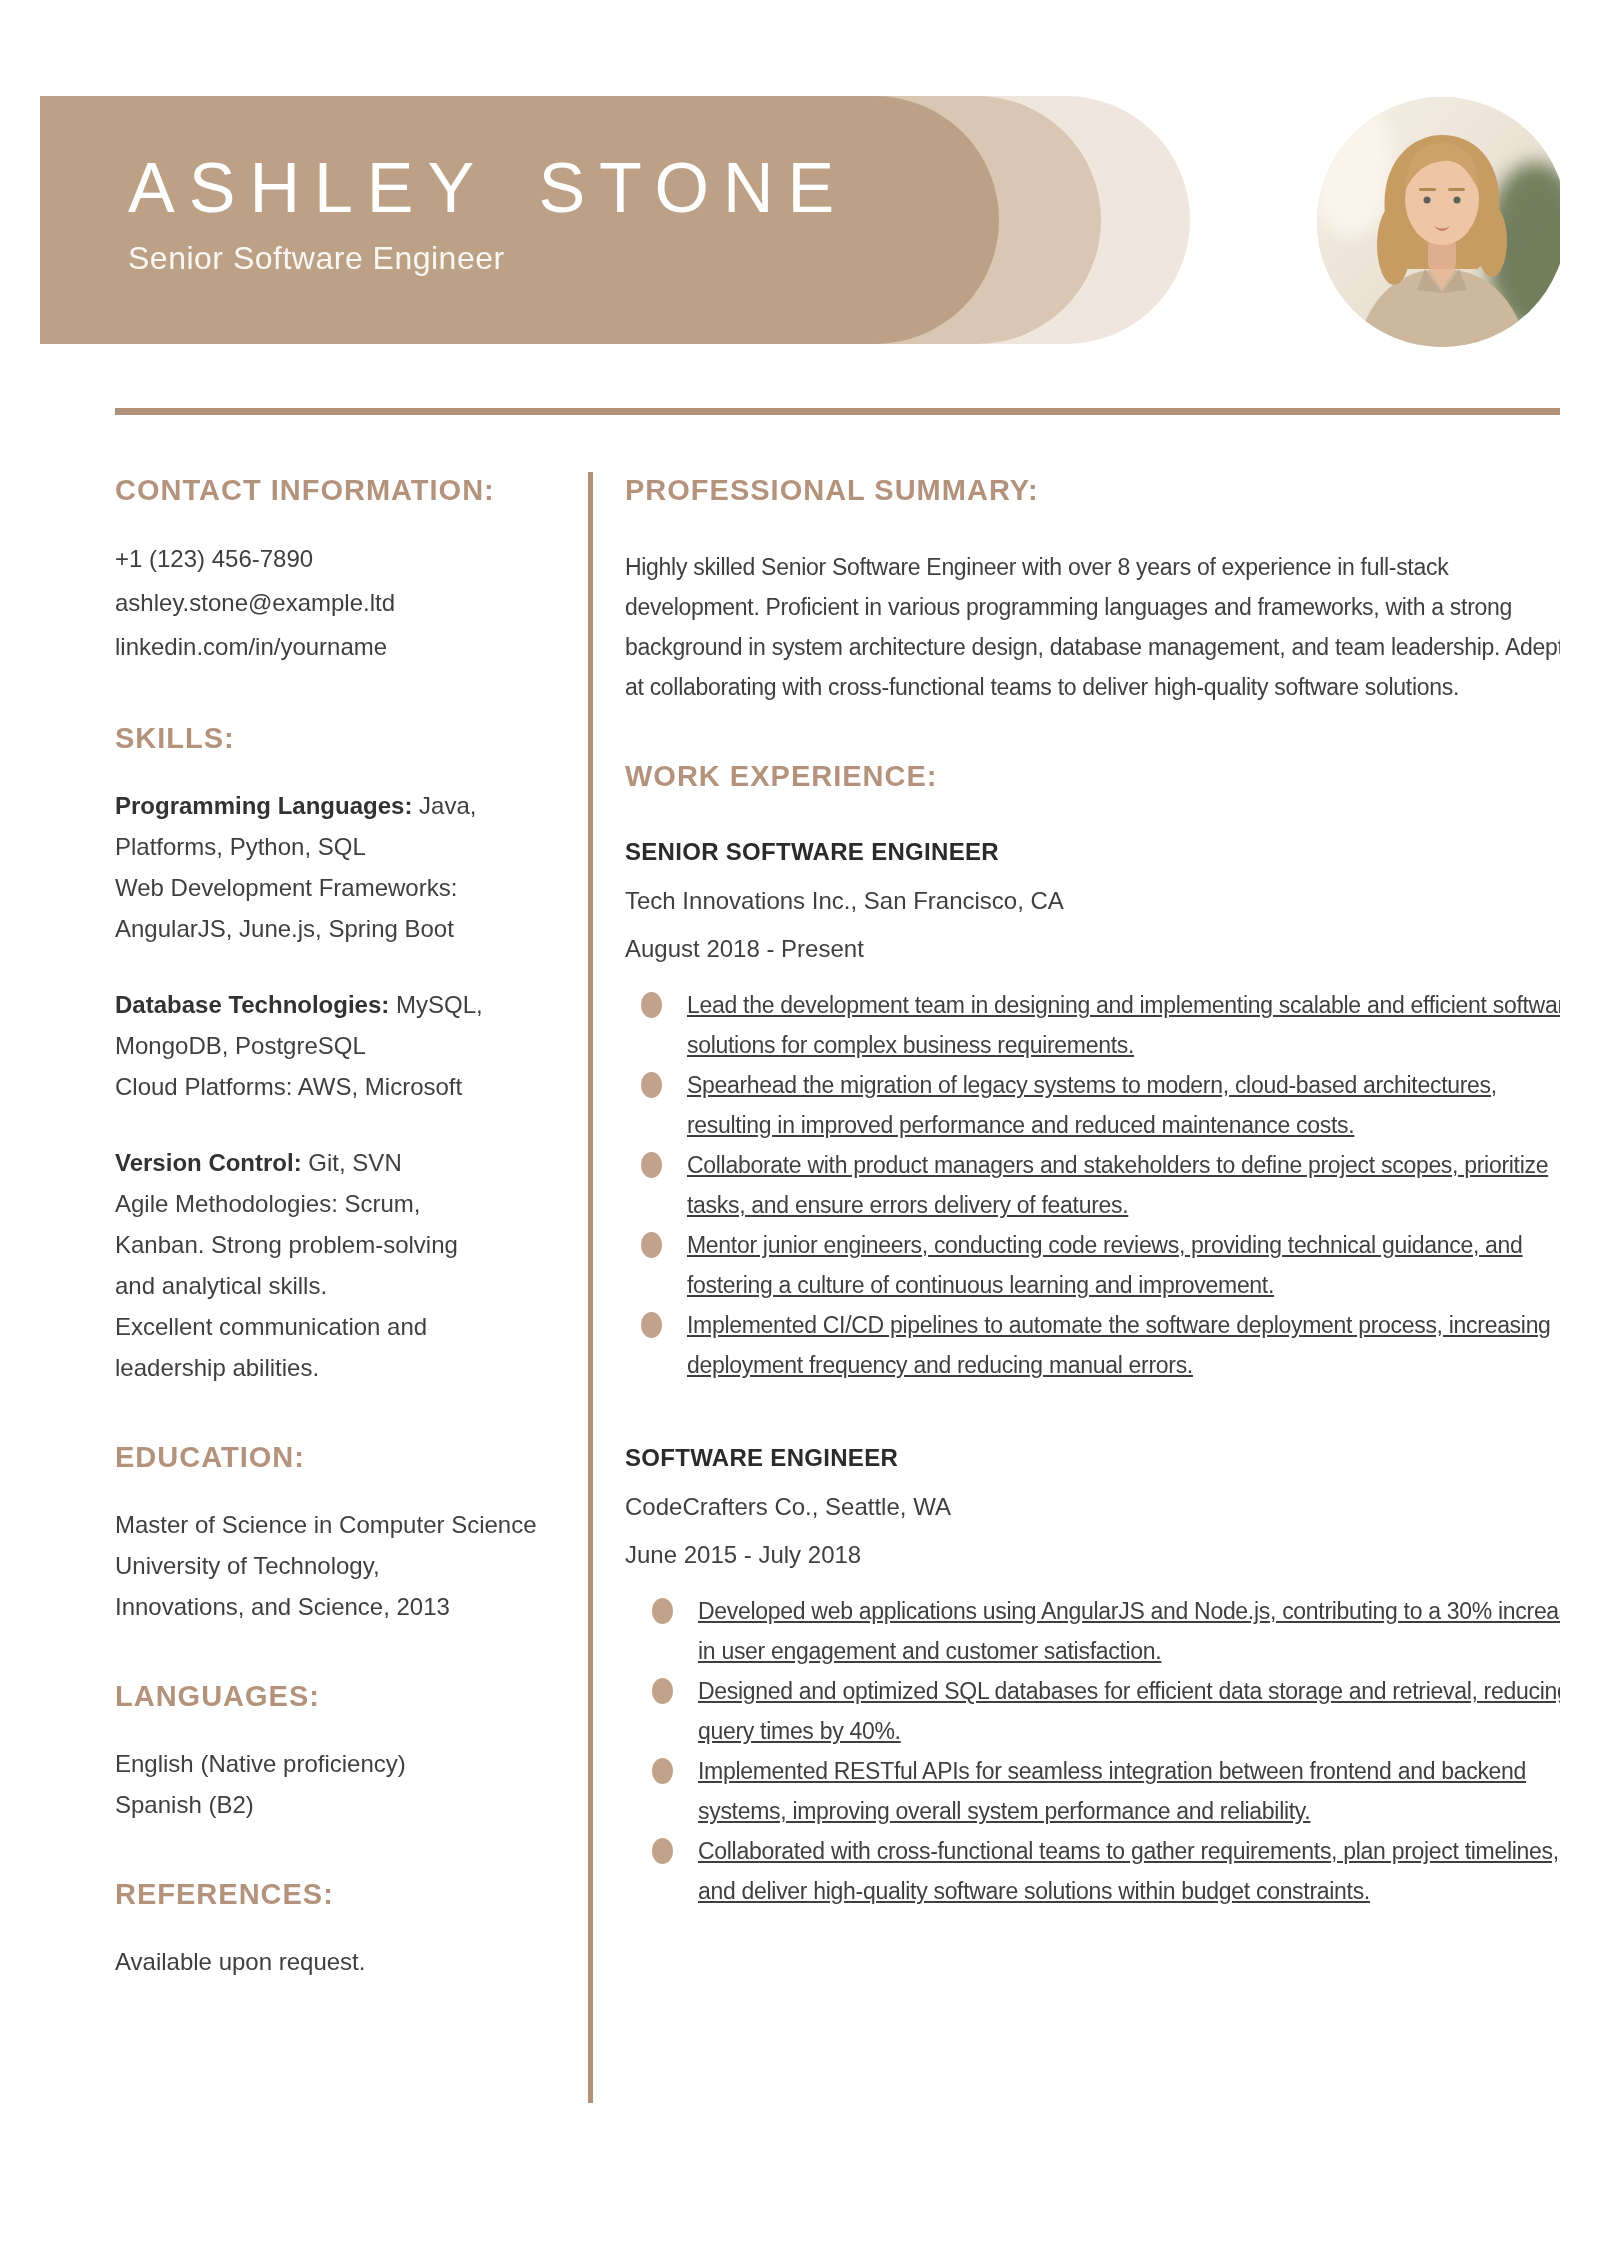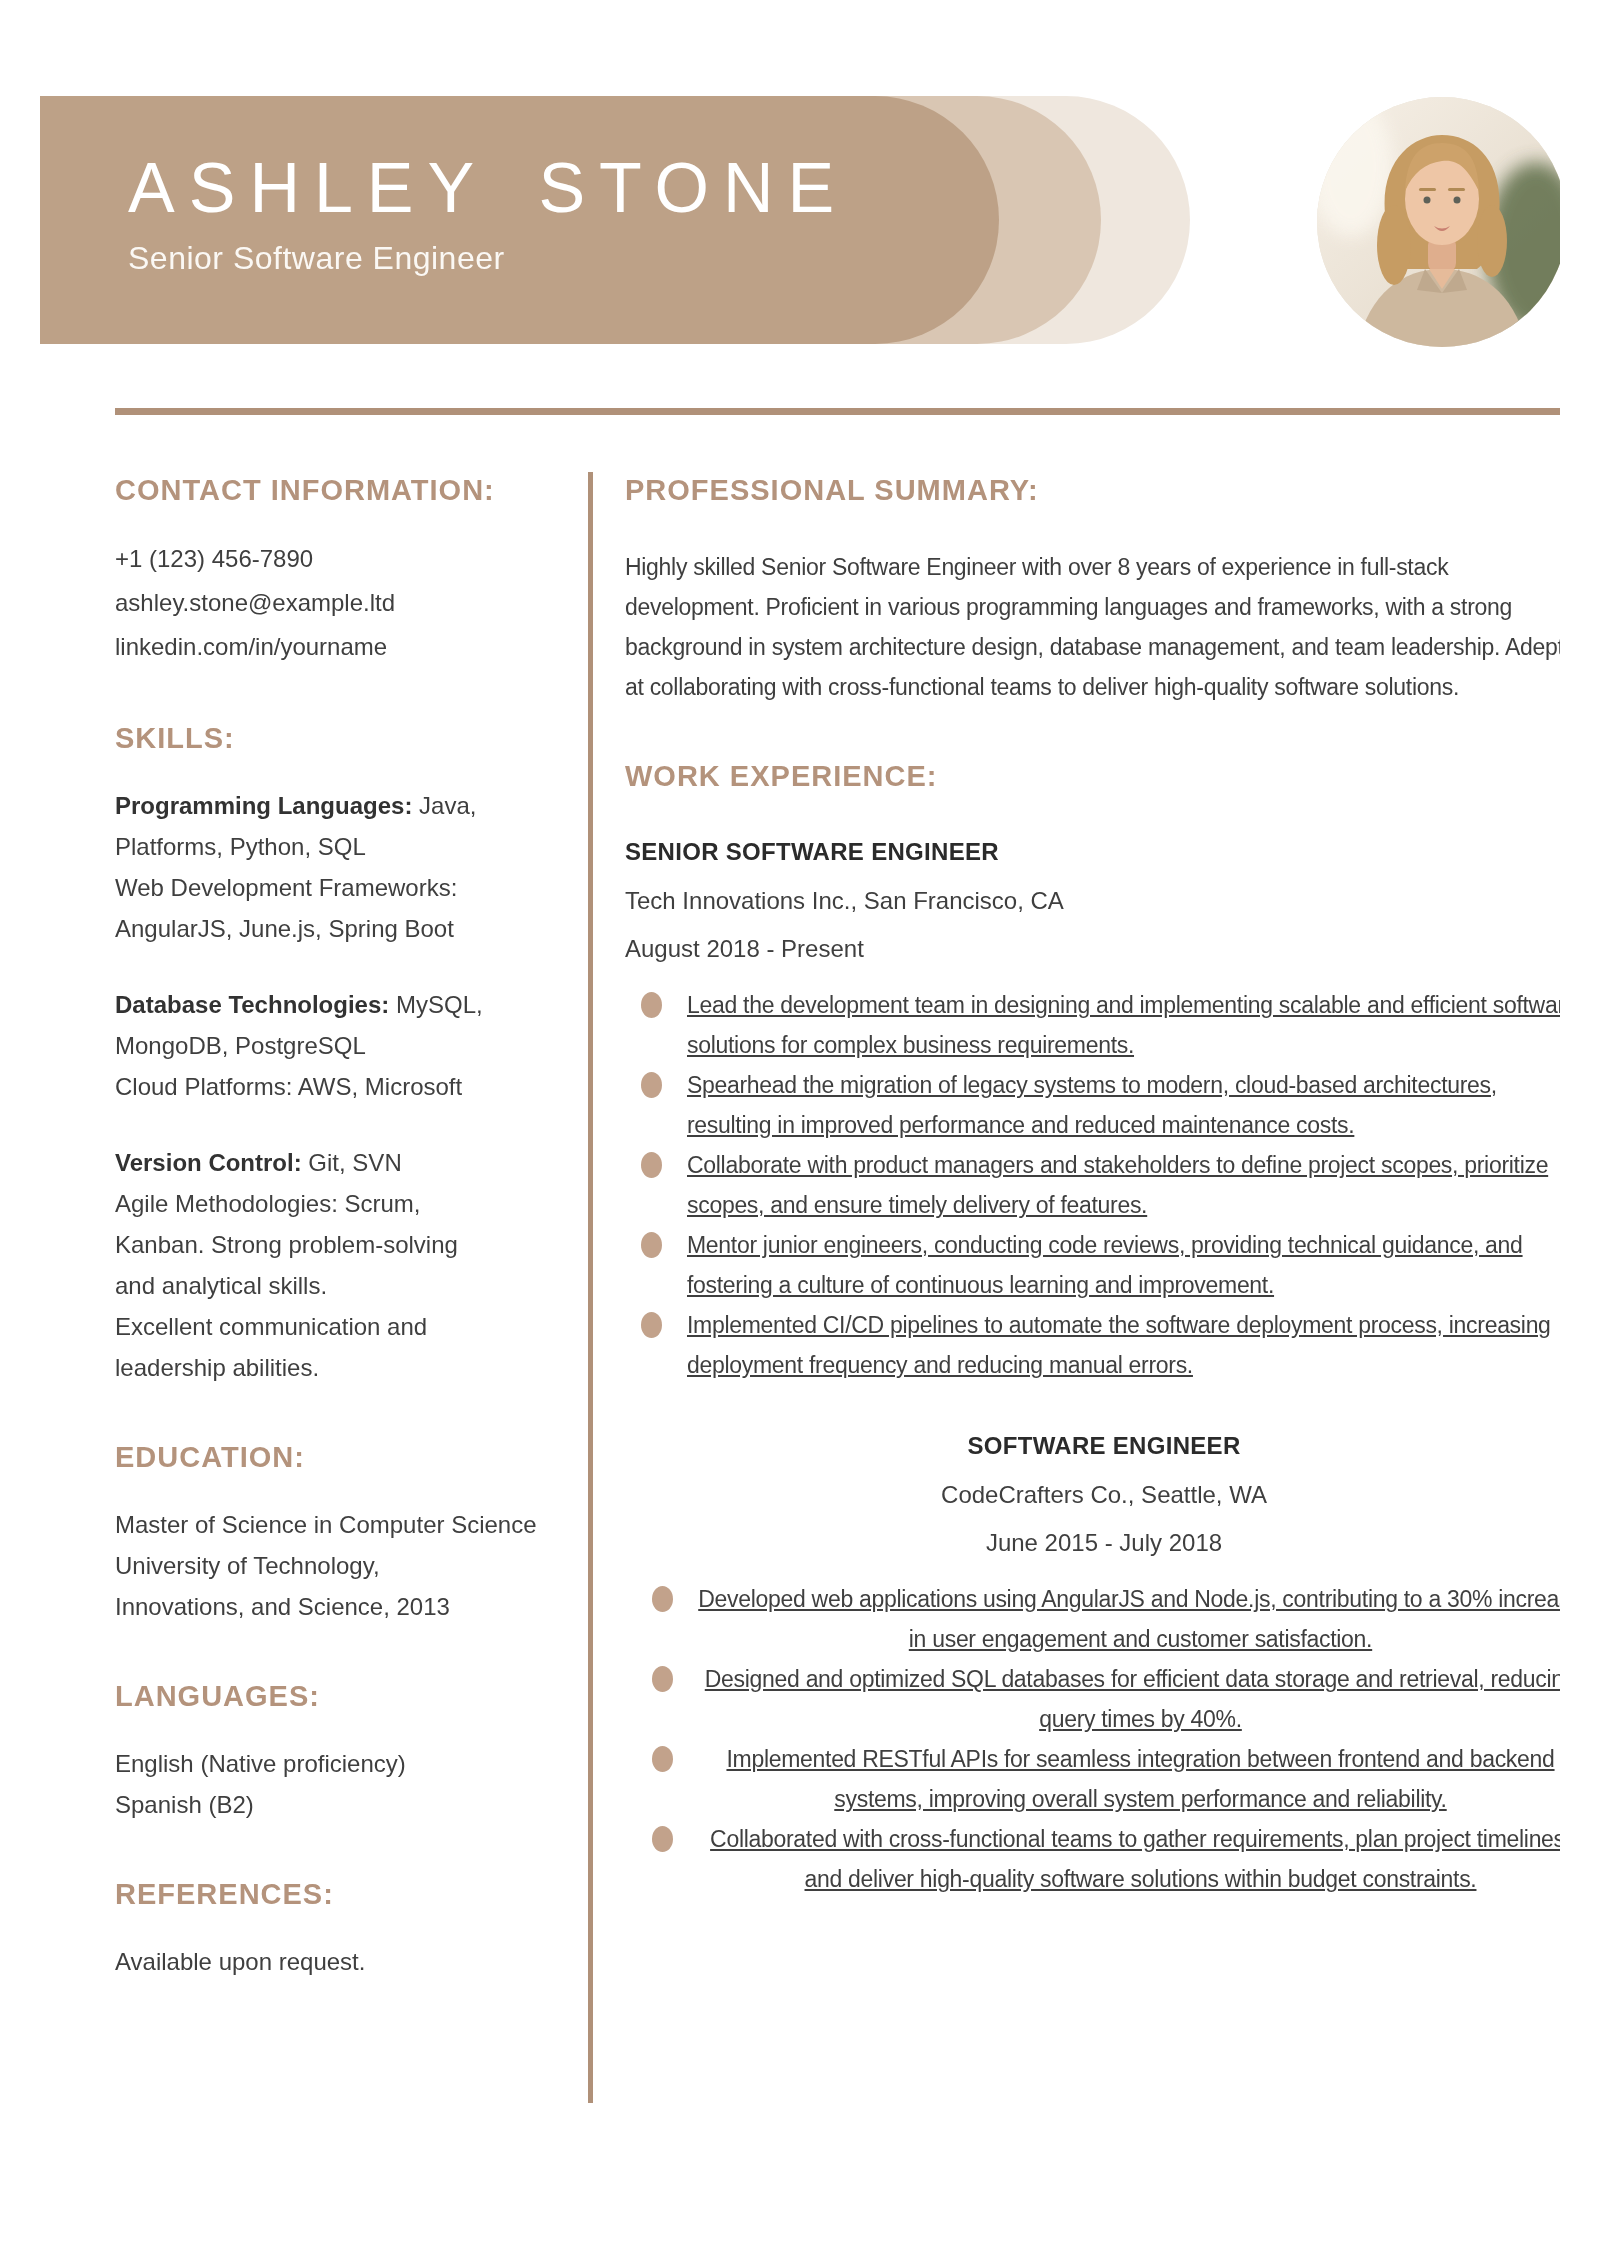--- a/index.html
+++ b/index.html
@@ -30,21 +30,21 @@
   .col-left .section-h{margin-bottom:30px;}
   .col-right .section-h{margin-bottom:40px;}
   .line{font-size:24px;line-height:41px;white-space:nowrap;color:#3f3f3f;}
   .contact-lines .line{line-height:44px;}
   .line strong{font-weight:700;color:#323232;}
   .skill-group{margin-bottom:35px;}
   .skill-group:last-child{margin-bottom:0;}
   
   .summary-text{font-size:23px;line-height:40px;letter-spacing:-0.3px;color:#3f3f3f;}
   .job{margin-top:44px;}
-  .job-2{margin-top:46px;text-align:center;}
+  .job-2{margin-top:58px;}
   .job-title{margin:0 0 10px 0;font-size:24px;line-height:30px;font-weight:700;
              color:#2b2b2b;letter-spacing:0.3px;}
   .job-meta{font-size:24px;line-height:48px;color:#3f3f3f;}
   ul.bullets{list-style:none;margin:12px 0 0 0;padding:0;text-decoration:underline;}
   .bullets li{position:relative;padding-left:62px;font-size:23px;line-height:40px;
               letter-spacing:-0.3px;color:#3f3f3f;}
   .bullets li::before{content:"";position:absolute;left:16px;top:7px;width:21px;height:26px;
               border-radius:50%;background:#c2a28b;}
   .job-2 .bullets li{padding-left:73px;}
   .job-2 .bullets li::before{left:27px;}
@@ -168,21 +168,21 @@
     <section class="sec">
       <h2 class="section-h">WORK EXPERIENCE:</h2>
 
       <div class="job job-1">
         <h3 class="job-title">SENIOR SOFTWARE ENGINEER</h3>
         <div class="job-meta">Tech Innovations Inc., San Francisco, CA</div>
         <div class="job-meta">August 2018 - Present</div>
         <ul class="bullets">
             <li>Lead the development team in designing and implementing scalable and efficient software solutions for complex business requirements.</li>
             <li>Spearhead the migration of legacy systems to modern, cloud-based architectures, resulting in improved performance and reduced maintenance costs.</li>
-            <li>Collaborate with product managers and stakeholders to define project scopes, prioritize scopes, and ensure timely delivery of features.</li>
+            <li>Collaborate with product managers and stakeholders to define project scopes, prioritize tasks, and ensure errors delivery of features.</li>
             <li>Mentor junior engineers, conducting code reviews, providing technical guidance, and fostering a culture of continuous learning and improvement.</li>
             <li>Implemented CI/CD pipelines to automate the software deployment process, increasing deployment frequency and reducing manual errors.</li>
           </ul>
       </div>
 
       <div class="job job-2">
         <h3 class="job-title">SOFTWARE ENGINEER</h3>
         <div class="job-meta">CodeCrafters Co., Seattle, WA</div>
         <div class="job-meta">June 2015 - July 2018</div>
         <ul class="bullets">

